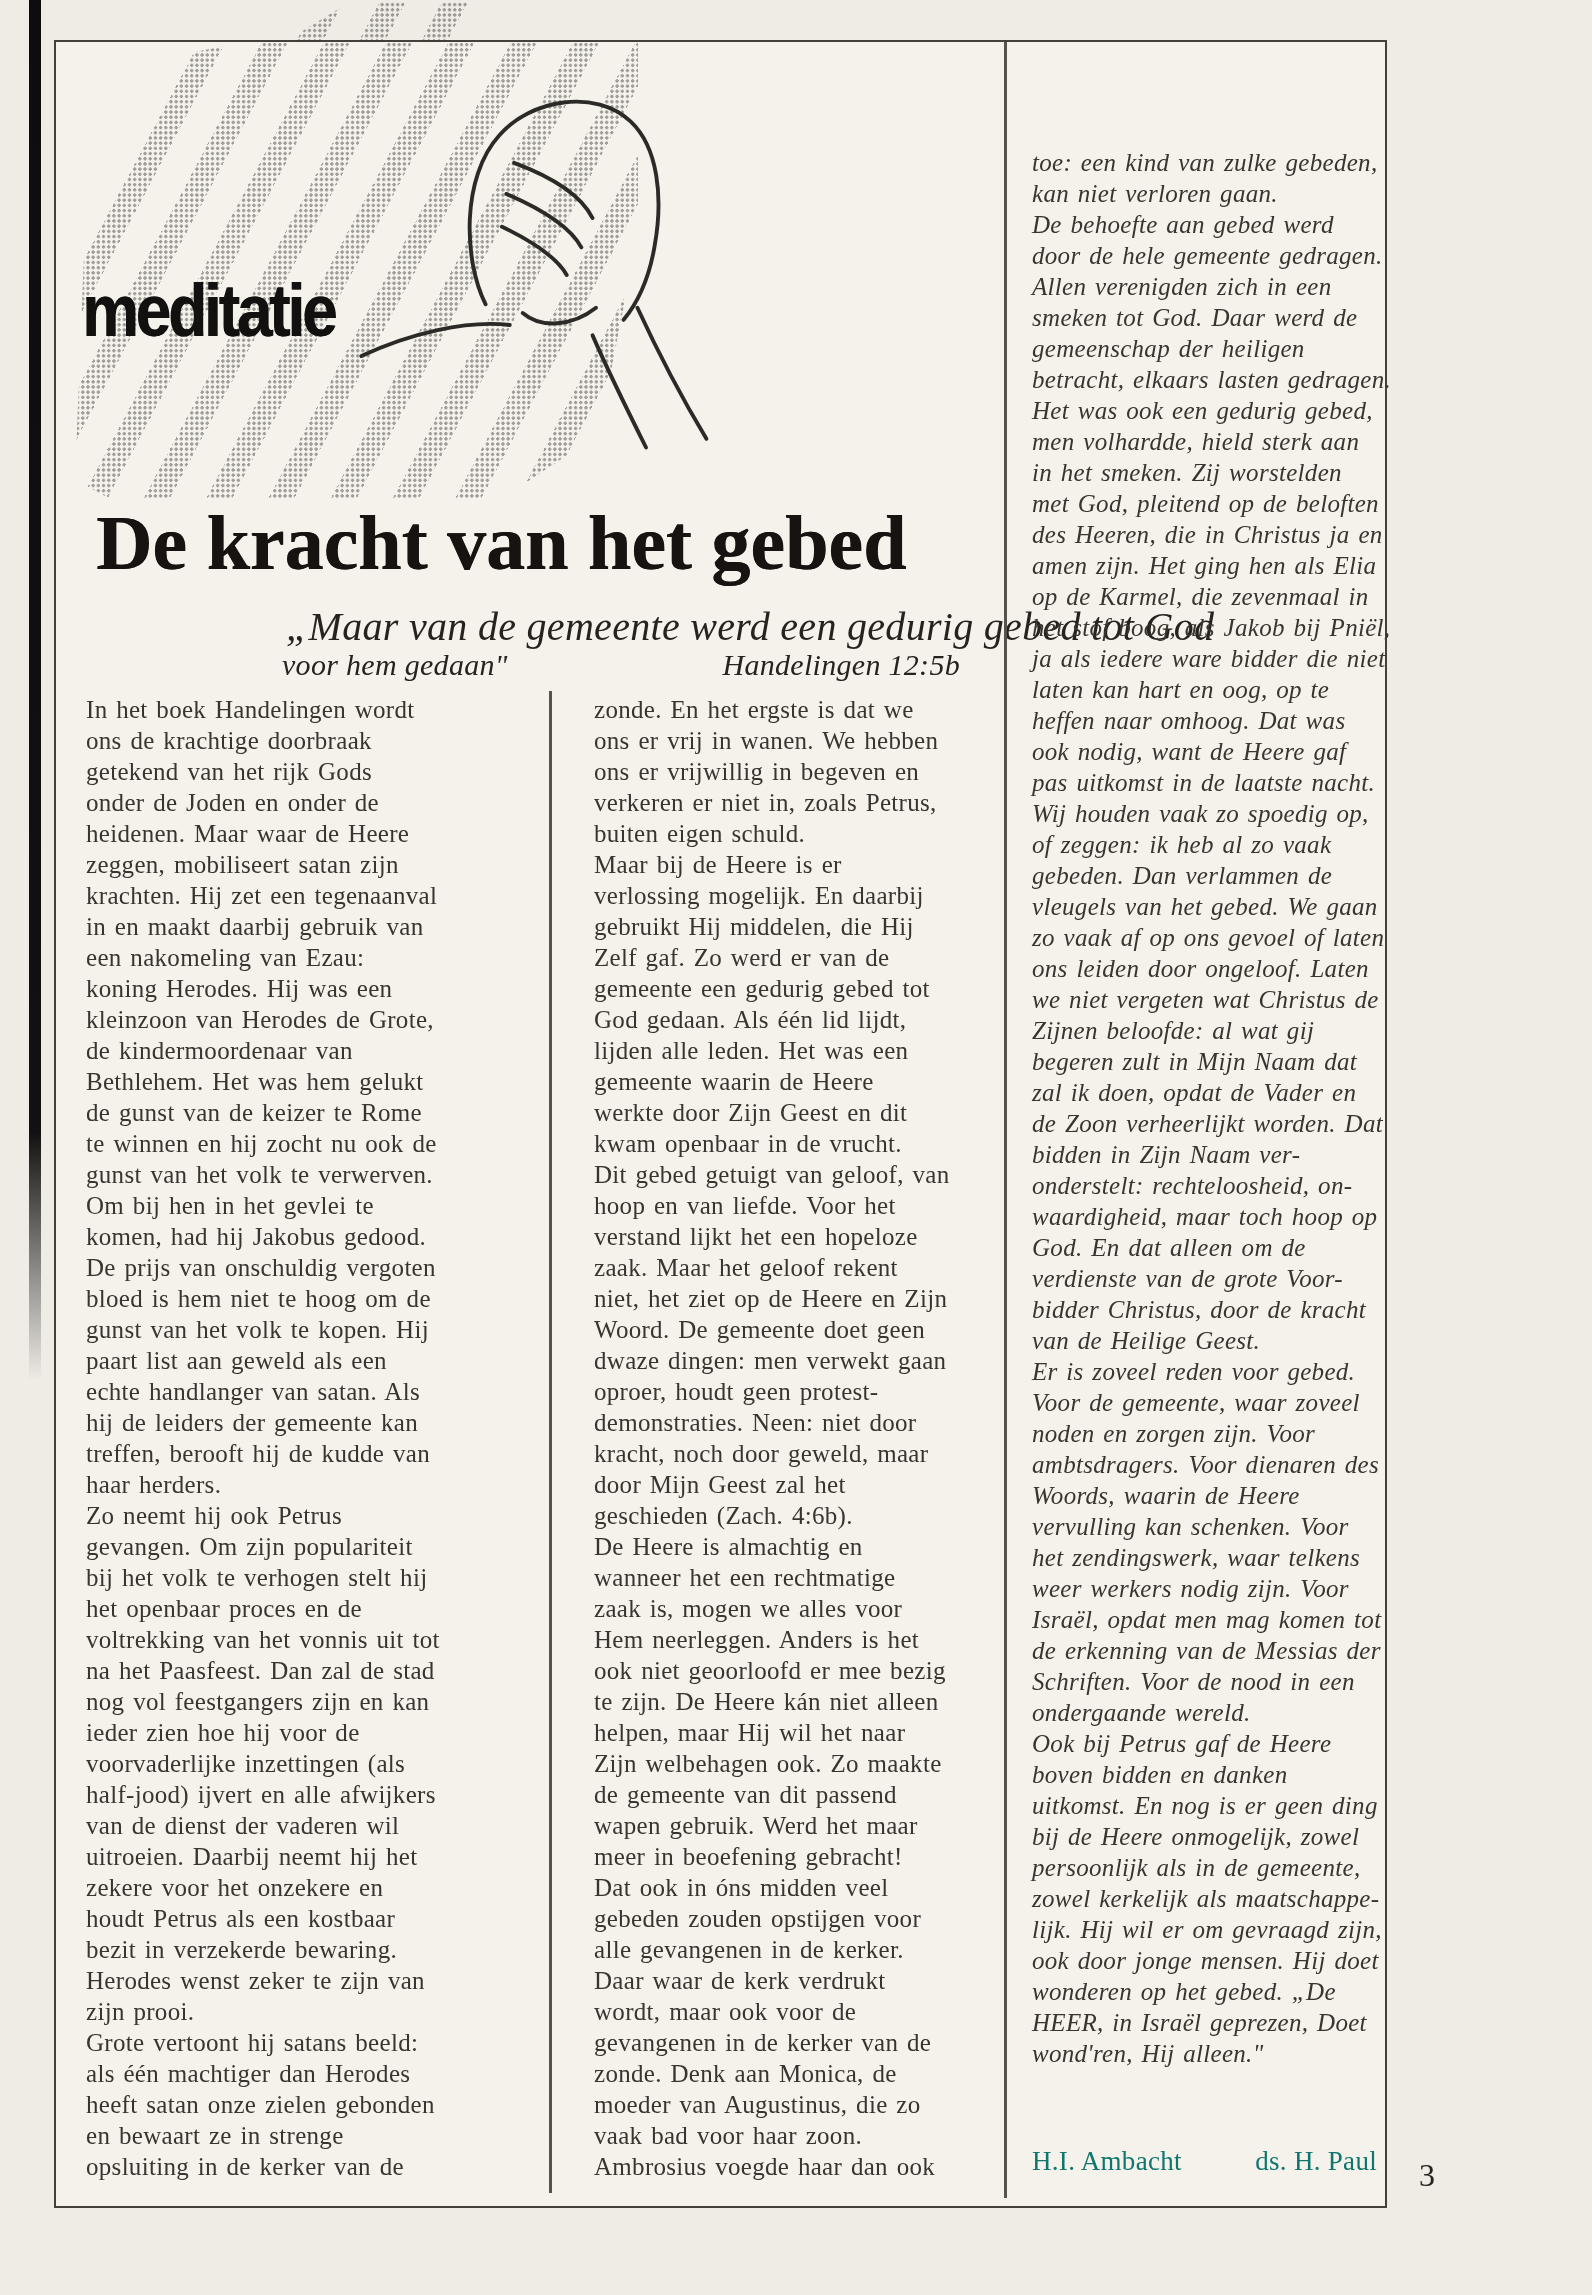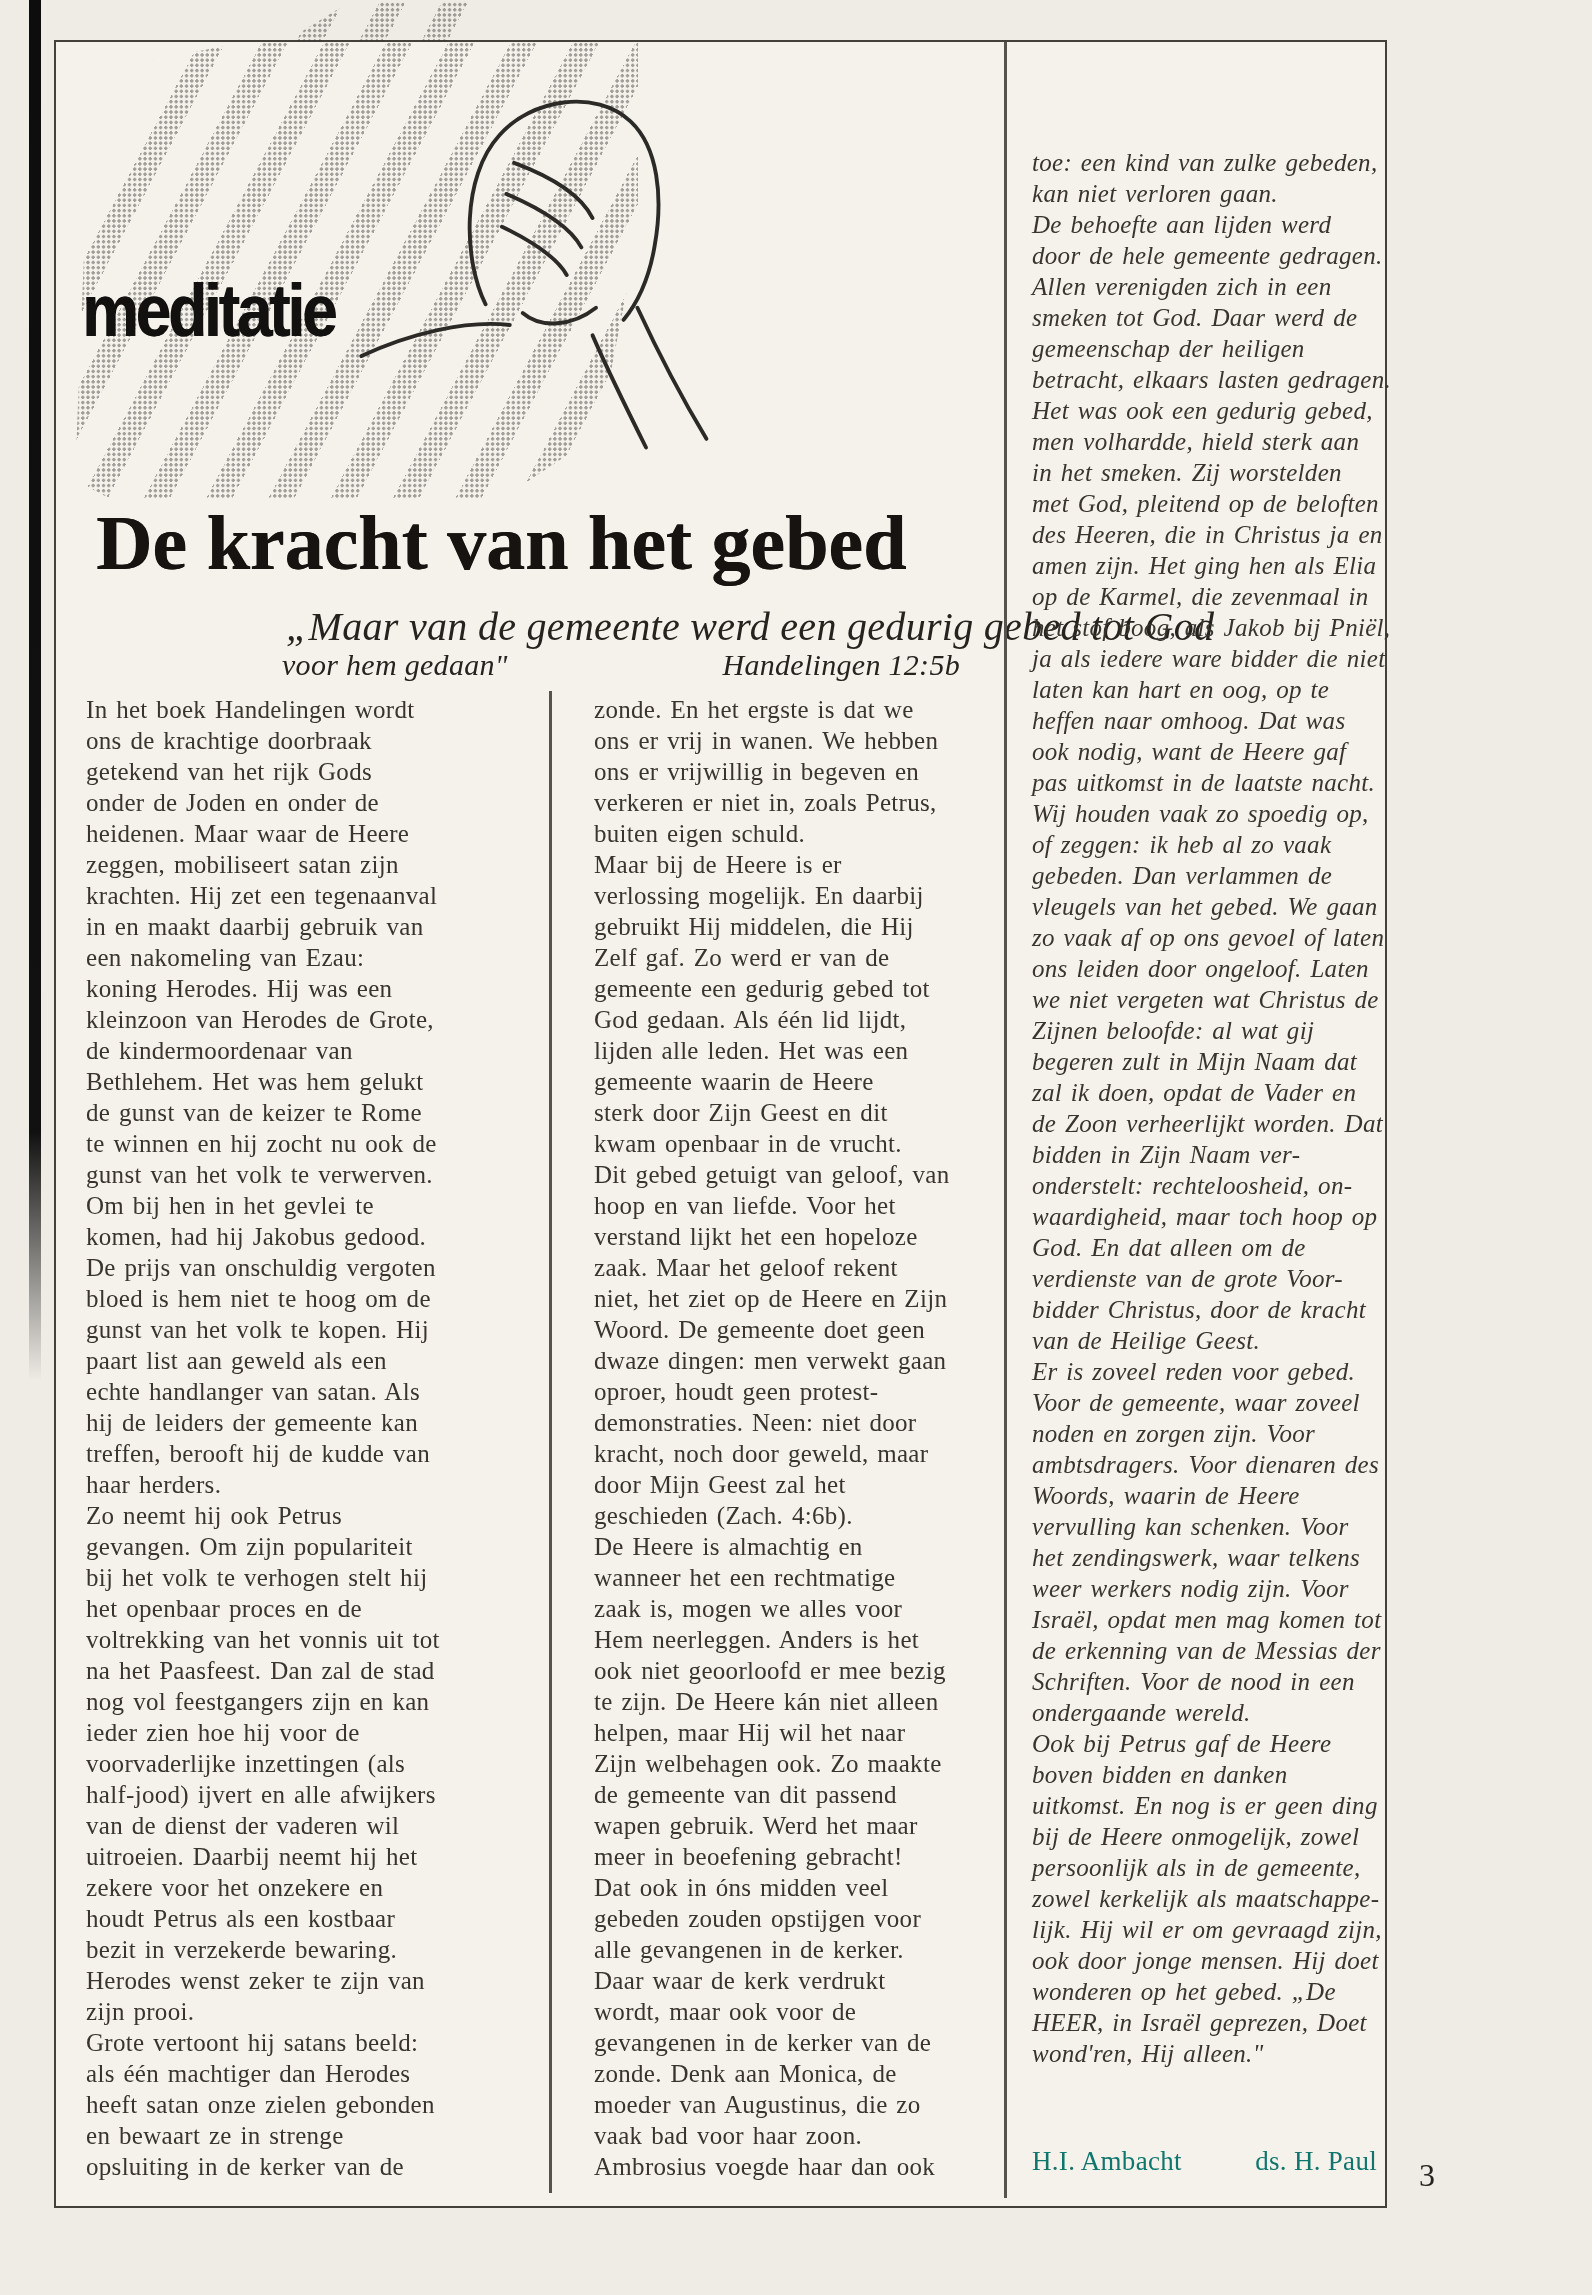--- a/index.html
+++ b/index.html
@@ -172,21 +172,21 @@
         <div class="line">verkeren er niet in, zoals Petrus,</div>
         <div class="line">buiten eigen schuld.</div>
         <div class="line">Maar bij de Heere is er</div>
         <div class="line">verlossing mogelijk. En daarbij</div>
         <div class="line">gebruikt Hij middelen, die Hij</div>
         <div class="line">Zelf gaf. Zo werd er van de</div>
         <div class="line">gemeente een gedurig gebed tot</div>
         <div class="line">God gedaan. Als één lid lijdt,</div>
         <div class="line">lijden alle leden. Het was een</div>
         <div class="line">gemeente waarin de Heere</div>
-        <div class="line">sterk door Zijn Geest en dit</div>
+        <div class="line">werkte door Zijn Geest en dit</div>
         <div class="line">kwam openbaar in de vrucht.</div>
         <div class="line">Dit gebed getuigt van geloof, van</div>
         <div class="line">hoop en van liefde. Voor het</div>
         <div class="line">verstand lijkt het een hopeloze</div>
         <div class="line">zaak. Maar het geloof rekent</div>
         <div class="line">niet, het ziet op de Heere en Zijn</div>
         <div class="line">Woord. De gemeente doet geen</div>
         <div class="line">dwaze dingen: men verwekt gaan</div>
         <div class="line">oproer, houdt geen protest-</div>
         <div class="line">demonstraties. Neen: niet door</div>
@@ -211,21 +211,21 @@
         <div class="line">wordt, maar ook voor de</div>
         <div class="line">gevangenen in de kerker van de</div>
         <div class="line">zonde. Denk aan Monica, de</div>
         <div class="line">moeder van Augustinus, die zo</div>
         <div class="line">vaak bad voor haar zoon.</div>
         <div class="line">Ambrosius voegde haar dan ook</div>
       </div>
     <div class="col col-3">
         <div class="line">toe: een kind van zulke gebeden,</div>
         <div class="line">kan niet verloren gaan.</div>
-        <div class="line">De behoefte aan lijden werd</div>
+        <div class="line">De behoefte aan gebed werd</div>
         <div class="line">door de hele gemeente gedragen.</div>
         <div class="line">Allen verenigden zich in een</div>
         <div class="line">smeken tot God. Daar werd de</div>
         <div class="line">gemeenschap der heiligen</div>
         <div class="line">betracht, elkaars lasten gedragen.</div>
         <div class="line">Het was ook een gedurig gebed,</div>
         <div class="line">men volhardde, hield sterk aan</div>
         <div class="line">in het smeken. Zij worstelden</div>
         <div class="line">met God, pleitend op de beloften</div>
         <div class="line">des Heeren, die in Christus ja en</div>

